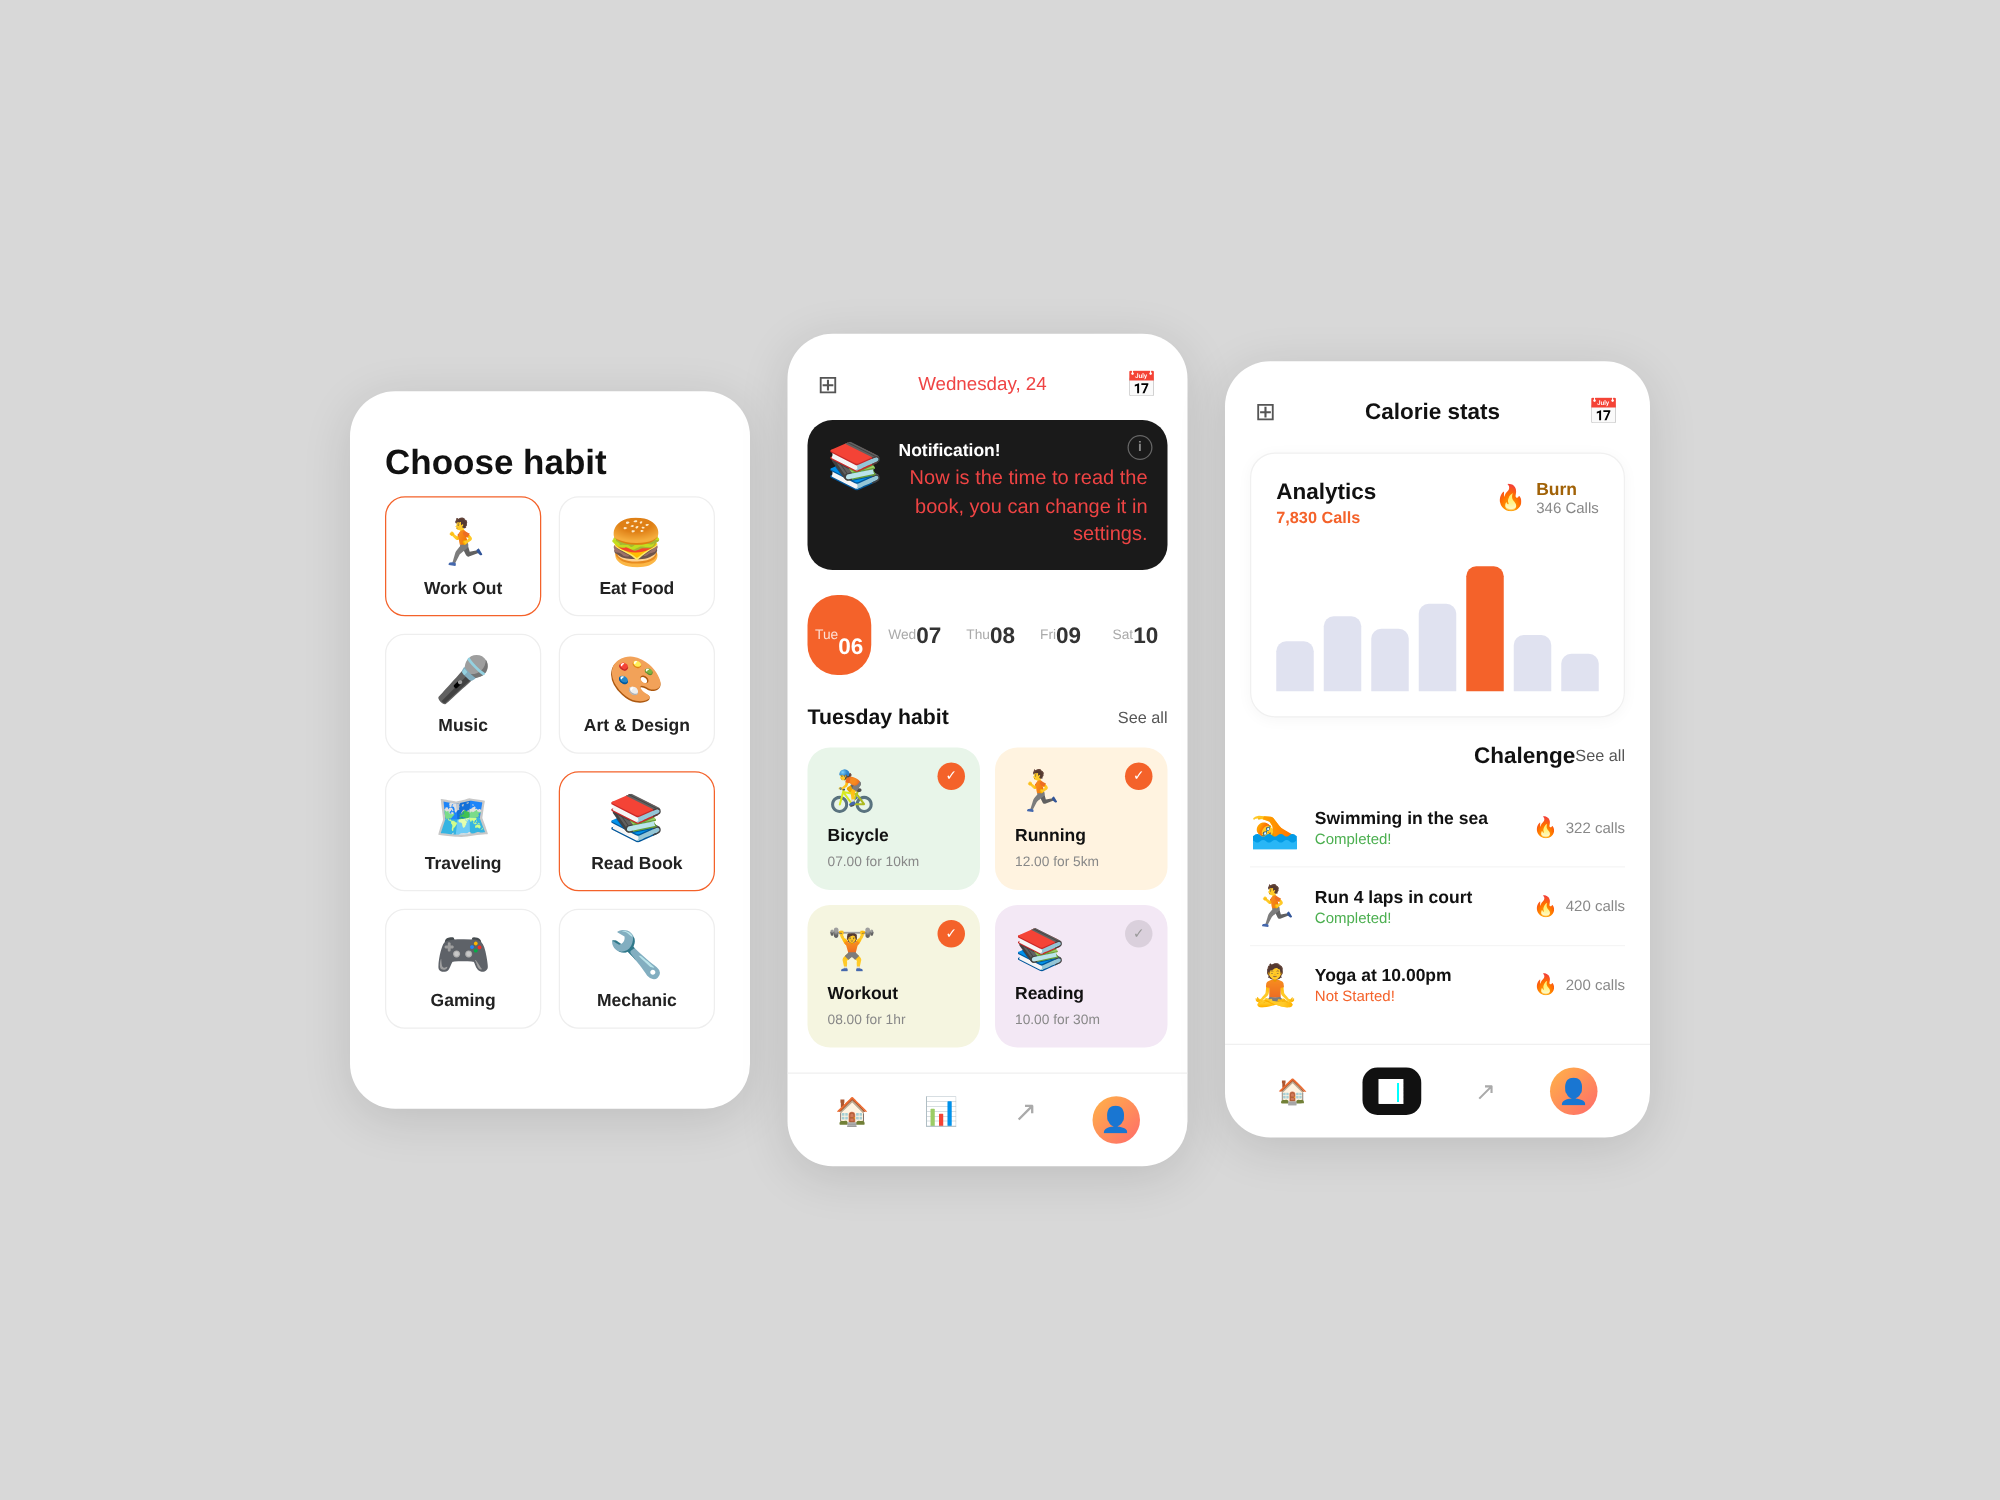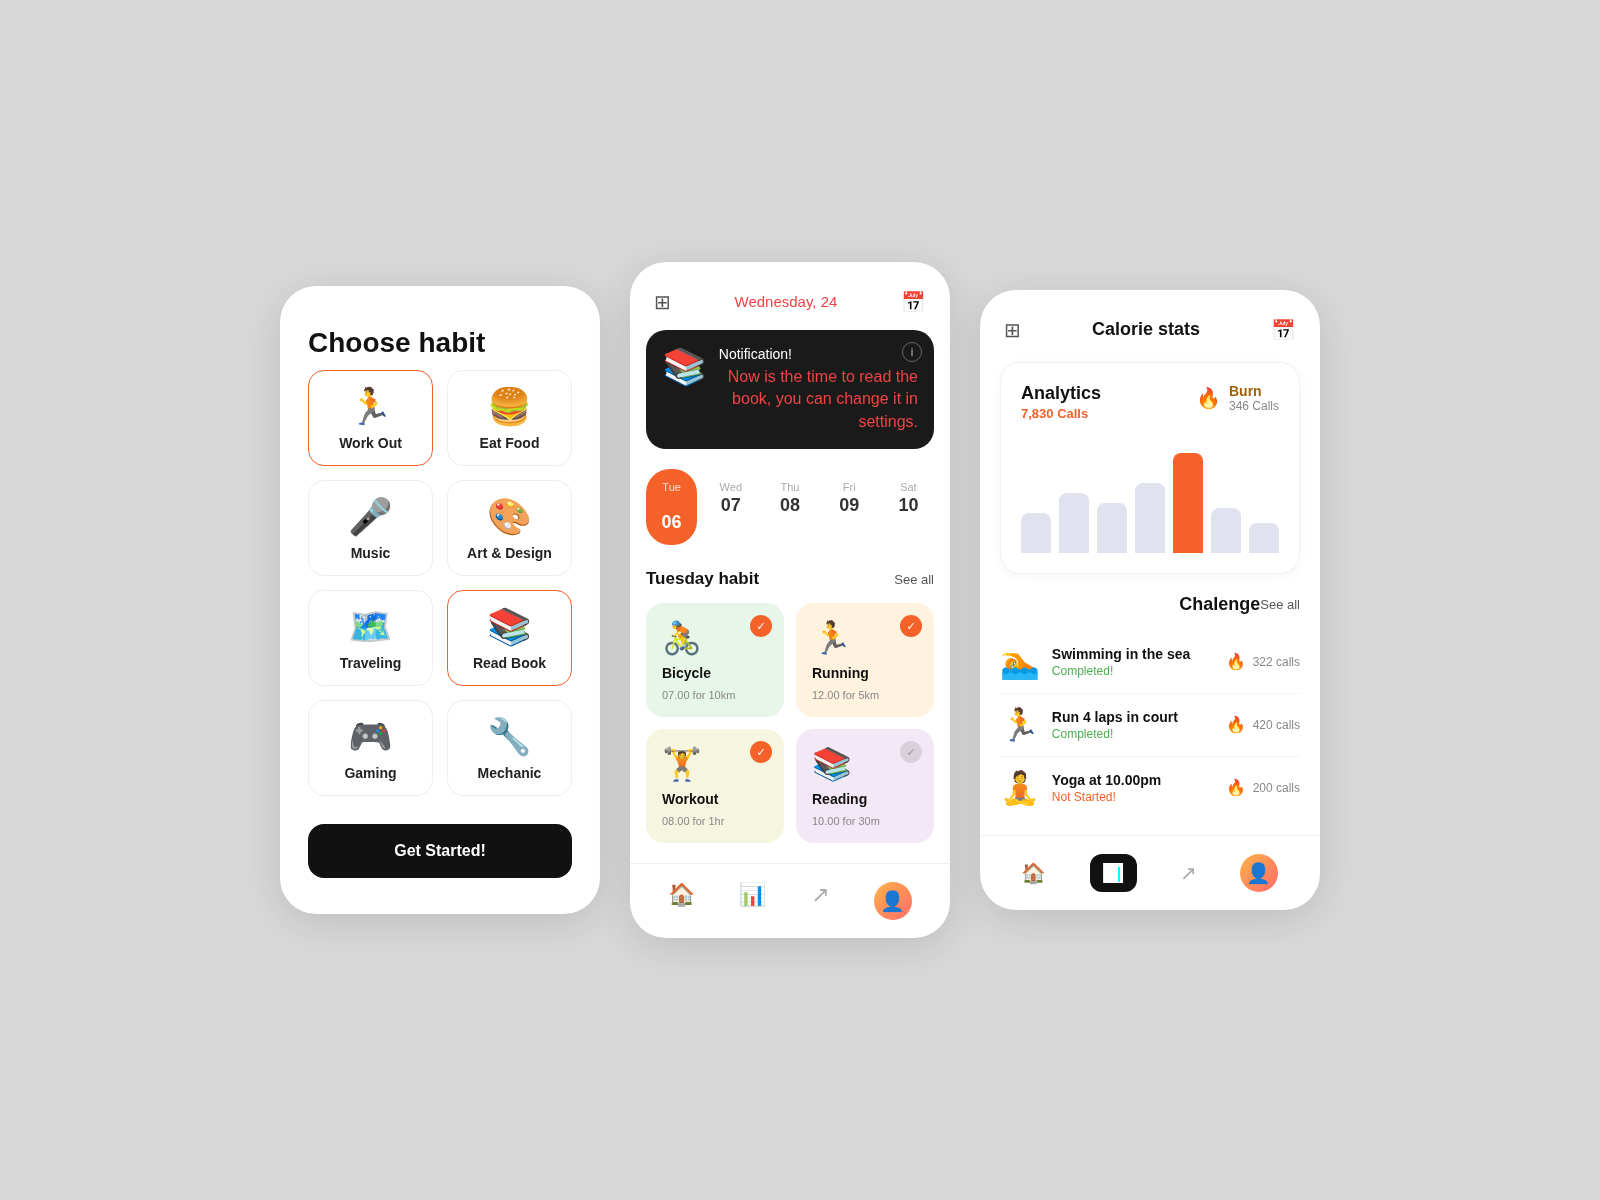--- a/index.html
+++ b/index.html
@@ -111,21 +111,21 @@
       background: #1a1a1a;
       border-radius: 20px;
       padding: 16px;
       display: flex;
       align-items: flex-start;
       gap: 12px;
       position: relative;
     }
     .notif-emoji { font-size: 36px; }
     .notif-text { flex: 1; }
-    .notif-title { color: #fff; font-size: 14px; font-weight: 400; margin-bottom: 4px; }
+    .notif-title { color: #fff; font-size: 14px; font-weight: 700; margin-bottom: 4px; }
     .notif-body { color: #ef4444; font-size: 16px; line-height: 1.4; text-align: right; }
     .notif-info {
       position: absolute;
       top: 12px;
       right: 12px;
       width: 20px;
       height: 20px;
       border: 1.5px solid #666;
       border-radius: 50%;
       display: flex;
@@ -137,21 +137,21 @@
     }
     .day-strip {
       display: flex;
       gap: 8px;
       padding: 0 16px;
       margin-bottom: 24px;
     }
     .day-item {
       flex: 1;
       display: flex;
-      flex-direction: column;
+      flex-direction: row;
       align-items: center;
       padding: 12px 6px;
       border-radius: 24px;
       cursor: pointer;
     }
     .day-item.active {
       background: #f4622a;
     }
     .day-name { font-size: 11px; color: #aaa; font-weight: 500; }
     .day-num { font-size: 18px; font-weight: 700; color: #333; margin-top: 2px; }
@@ -354,21 +354,20 @@
         <div class="habit-card">
     <span class="emoji">🎮</span>
     <span class="label">Gaming</span>
   </div>
         <div class="habit-card">
     <span class="emoji">🔧</span>
     <span class="label">Mechanic</span>
   </div>
       </div>
 
-    <button class="get-started-btn">Get Started!</button>
   </div>
 
   <div class="screen screen-tracker">
     <div class="tracker-header">
       <span class="grid-icon">⊞</span>
       <span class="tracker-date-label">Wednesday, 24</span>
       <span class="cal-icon">📅</span>
     </div>
 
     <div class="notification-card">

